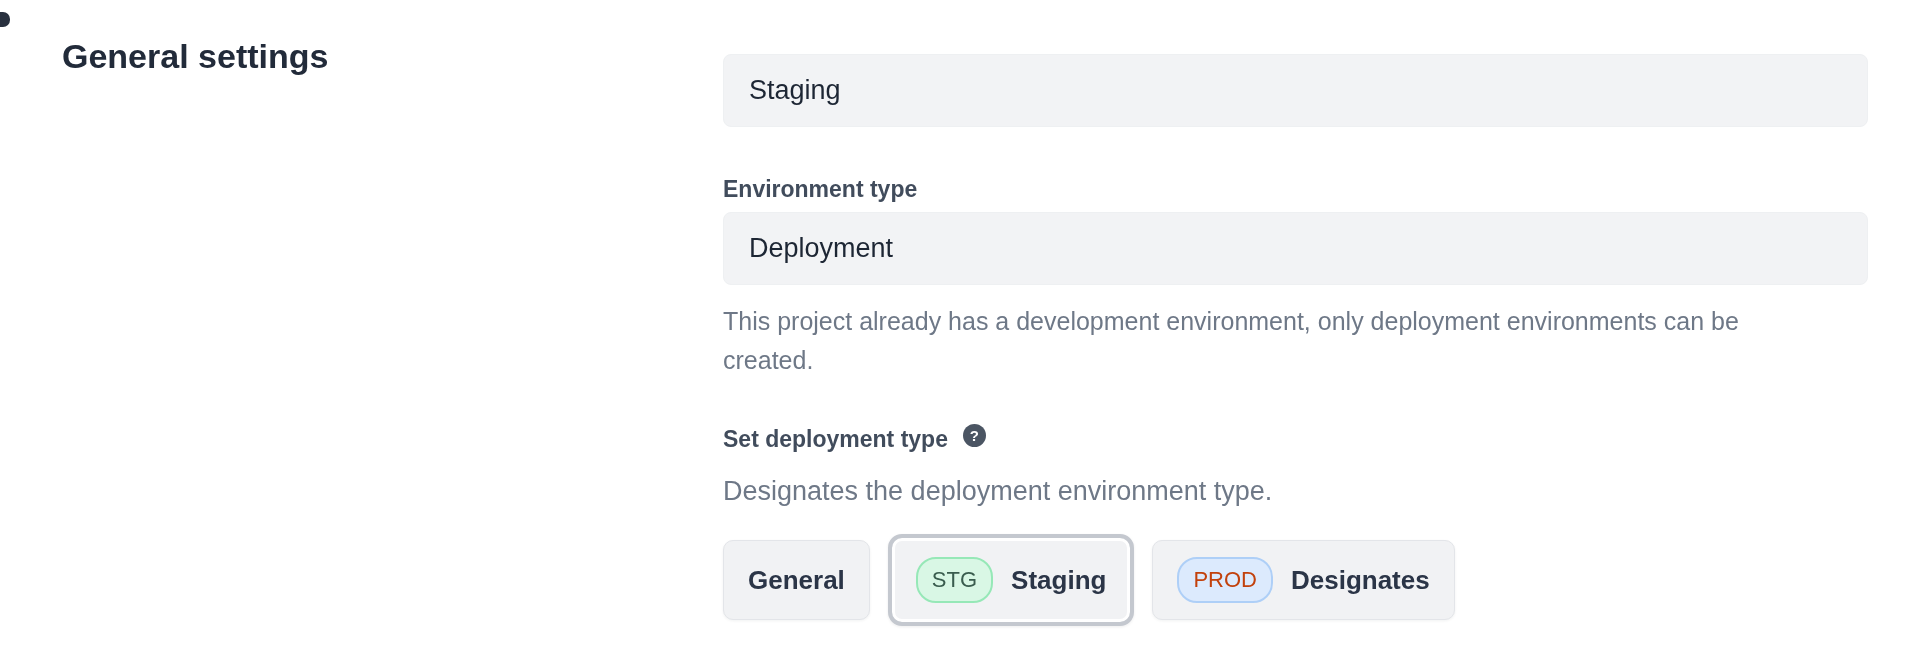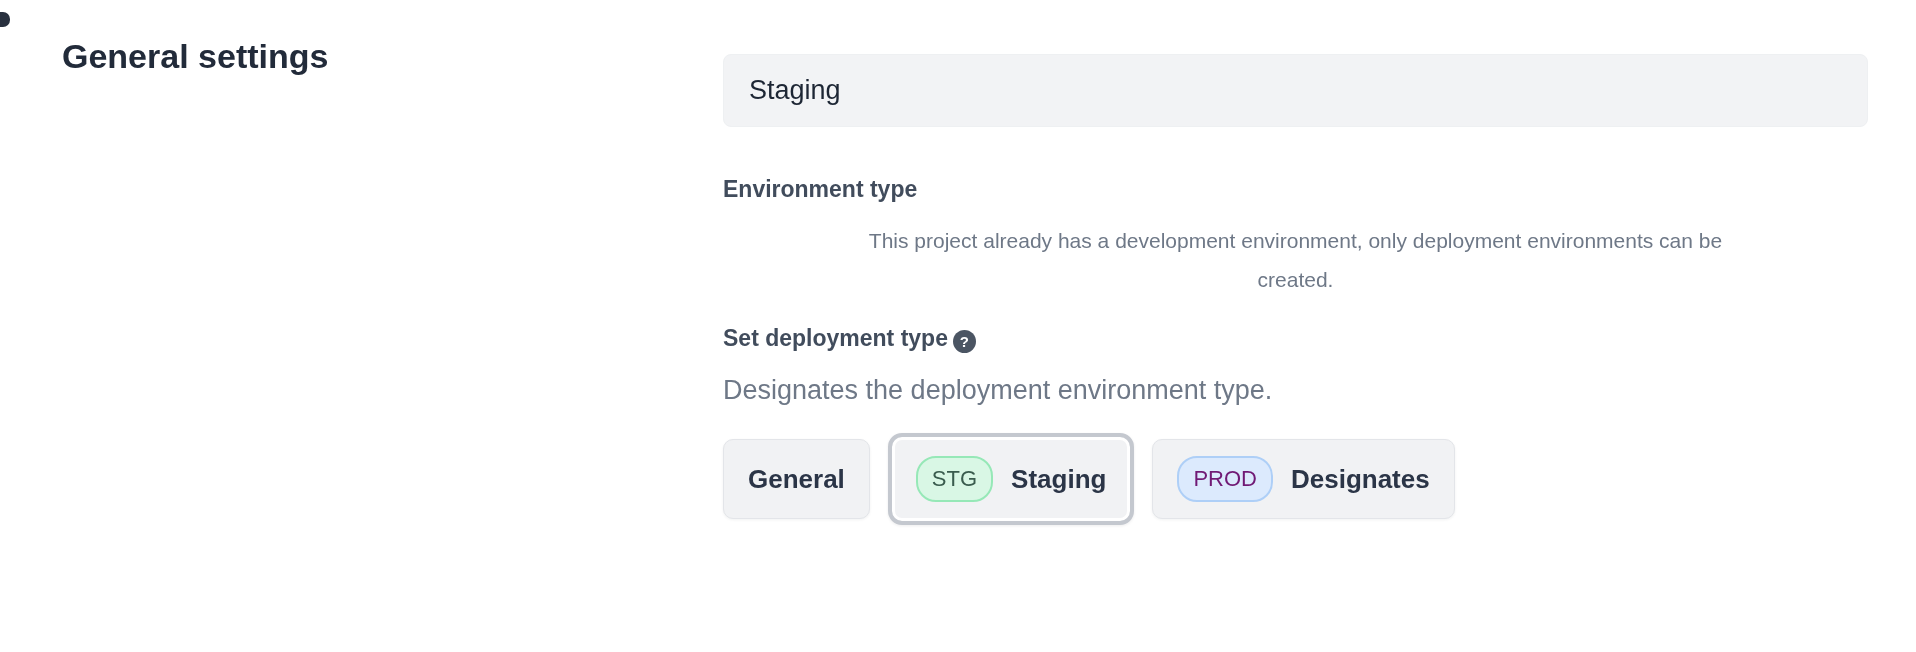--- a/index.html
+++ b/index.html
@@ -18,24 +18,24 @@
   .field-label { display: block; font-size: 23px; line-height: 30px; font-weight: 700; color: #414c5c; }
 
   .text-input { display: block; width: 100%; height: 73px; margin-top: 10px;
     background: #f2f3f5; border: 1px solid #eef0f2; border-radius: 8px;
     padding: 0 25px; font-size: 27px; color: #1d2634;
     font-family: "Liberation Sans", sans-serif; outline: none; }
 
   .label-gap { margin-top: 47px; }
   .input-gap { margin-top: 8px; }
 
-  .helper-text { margin-top: 17px; font-size: 21px; line-height: 39px; color: #6e7887; text-align: center; }
+  .helper-text { margin-top: 17px; font-size: 25px; line-height: 39px; color: #6e7887; }
   .helper-text span { display: block; }
 
-  .label-row { margin-top: 24px; display: flex; align-items: flex-end; gap: 5px; }
+  .label-row { margin-top: 44px; display: flex; align-items: flex-start; gap: 15px; }
   .help-icon { width: 23px; height: 23px; border-radius: 50%; background: #4b5563; color: #ffffff;
     font-size: 15px; font-weight: 700; display: flex; align-items: center; justify-content: center;
     cursor: pointer; }
 
   .designates { margin-top: 18px; font-size: 27px; line-height: 38px; color: #6e7887; }
 
   .options-row { margin-top: 24px; display: flex; align-items: center; gap: 18px; }
 
   .option-btn { height: 80px; padding: 0 24px; background: #f1f2f4;
     border: 1px solid #e3e5e9; border-radius: 10px;
@@ -43,36 +43,37 @@
     font-size: 26px; font-weight: 700; color: #2b3547;
     font-family: "Liberation Sans", sans-serif; cursor: pointer;
     box-shadow: 0 1px 3px rgba(25,30,40,0.06); justify-content: flex-end; }
 
   .option-btn.selected { height: 92px; border: 4px solid #c4c8cf; border-radius: 14px;
     box-shadow: inset 0 0 0 3px #ffffff, 0 1px 3px rgba(25,30,40,0.08); }
 
   .badge { height: 46px; padding: 0 14px; display: flex; align-items: center;
     border-radius: 20px; border: 2px solid; font-size: 22px; font-weight: 400; }
   .badge-stg { background: #d9f7e5; border-color: #96e8b7; color: #3a5c4e; }
-  .badge-prod { background: #dceafd; border-color: #aecff7; color: #701a75; }
+  .badge-prod { background: #dceafd; border-color: #aecff7; color: #c2410c; }
 </style>
 </head>
 <body>
 
 <div class="canvas">
 
   <div class="edge-mark"></div>
 
   <h1 class="page-title">General settings</h1>
 
   <div class="form-col">
 
     <input class="text-input" type="text" value="Staging" style="">
 
     <label class="field-label label-gap">Environment type</label>
+    <input class="text-input input-gap" type="text" value="Deployment" style="">
 
     <div class="helper-text">
       <span>This project already has a development environment, only deployment environments can be</span>
       <span>created.</span>
     </div>
 
     <div class="label-row">
       <span class="field-label">Set deployment type</span>
       <span class="help-icon">?</span>
     </div>

